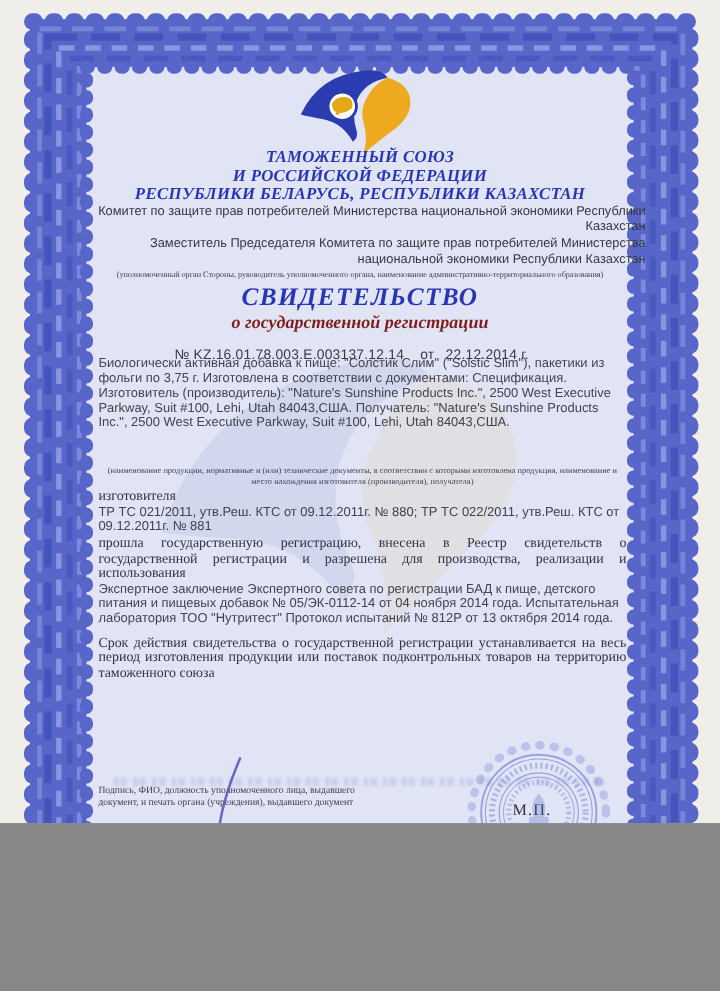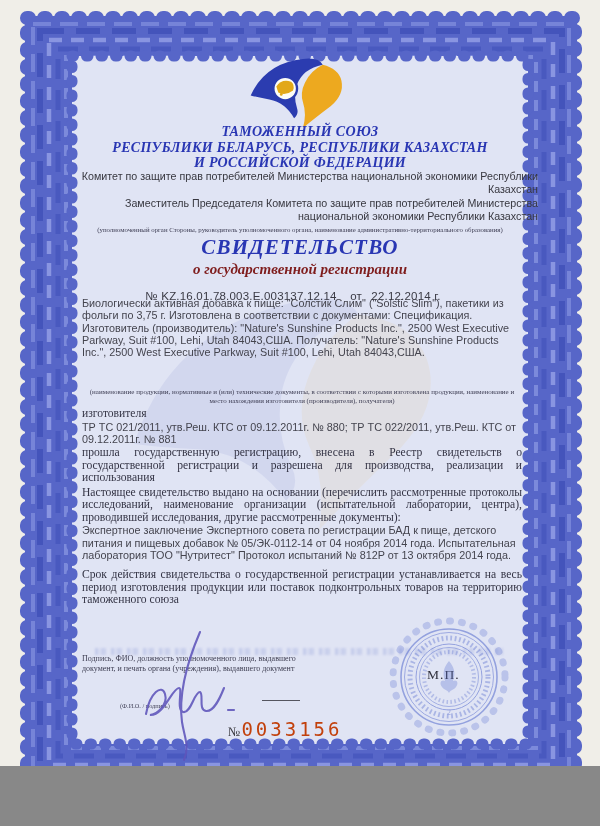--- a/index.html
+++ b/index.html
@@ -1,17 +1,17 @@
 <!DOCTYPE html>
 <html><head>
 <meta charset="utf-8">
 <style>
   html,body{margin:0;padding:0;background:#888;}
   .page{
-    position:relative;width:600px;height:766px;background:#f0eee8;overflow:hidden;
+    position:relative;width:600px;height:686px;background:#f0eee8;overflow:hidden;
     font-family:"Liberation Serif",serif;
   }
   .frame-svg,.abs{position:absolute;left:0;top:0;}
   
   .emblem{position:absolute;left:242px;top:55px;}
   .watermark{position:absolute;left:105px;top:290px;opacity:0.07;transform:rotate(-7deg);}
   .org{
     position:absolute;left:73px;right:73px;top:124px;text-align:center;
     font:italic 700 14px/15.5px "Liberation Serif",serif;color:#2936b3;letter-spacing:.3px;
   }
@@ -114,22 +114,22 @@
   <svg class="emblem" width="116" height="74" viewBox="0 0 110 75">
     <path d="M5,41 Q20,8 58,4 Q74,2 78,10 Q58,14 52,30 Q48,42 52,54 Q54,60 49,64 Q40,48 24,45 Q12,43 5,41 Z" fill="#2b3cb0"></path>
     <path d="M78,10 Q94,14 97,26 Q100,40 86,52 Q70,64 58,74 Q62,60 58,48 Q55,38 60,28 Q66,16 78,10 Z" fill="#eda91f"></path>
     <circle cx="40" cy="34" r="12" fill="#fdfdf6" stroke="#2b3cb0" stroke-width="2.4"></circle>
     <path d="M31,32 Q36,24 46,27 Q50,30 48,36 Q40,42 33,38 Z" fill="#e2a818"></path>
     <circle cx="36" cy="40" r="1.4" fill="#e2a818"></circle>
   </svg>
 
   <div class="org">
     <div>ТАМОЖЕННЫЙ СОЮЗ</div>
+    <div>И РОССИЙСКОЙ ФЕДЕРАЦИИ</div>
     <div>РЕСПУБЛИКИ БЕЛАРУСЬ, РЕСПУБЛИКИ КАЗАХСТАН</div>
-    <div>И РОССИЙСКОЙ ФЕДЕРАЦИИ</div>
   </div>
 
   <div class="committee">
     <div>Комитет по защите прав потребителей Министерства национальной экономики Республики Казахстан</div>
     <div>Заместитель Председателя Комитета по защите прав потребителей Министерства национальной экономики Республики Казахстан</div>
   </div>
 
   <div class="auth-caption">(уполномоченный орган Стороны, руководитель уполномоченного органа, наименование административно-территориального образования)</div>
 
   <div class="title-main">СВИДЕТЕЛЬСТВО</div>
@@ -141,21 +141,20 @@
     <span class="reg-from">от</span>
     <span class="reg-date">22.12.2014 г.</span>
   </div>
 
   <div class="body-block">
     <div class="p sans">Биологически активная добавка к пище: "Солстик Слим" ("Solstic Slim"), пакетики из фольги по 3,75 г. Изготовлена в соответствии с документами: Спецификация. Изготовитель (производитель): "Nature's Sunshine Products Inc.", 2500 West Executive Parkway, Suit #100, Lehi, Utah 84043,США.  Получатель: "Nature's Sunshine Products Inc.", 2500 West Executive Parkway, Suit #100, Lehi, Utah 84043,США.</div>
     <div class="p caption">(наименование продукции, нормативные и (или) технические документы, в соответствии с которыми изготовлена продукция, наименование и место нахождения изготовителя (производителя), получателя)</div>
     <div class="p serif conform-label">изготовителя</div>
     <div class="p sans">ТР ТС 021/2011, утв.Реш. КТС от 09.12.2011г. № 880; ТР ТС 022/2011, утв.Реш. КТС от 09.12.2011г. № 881</div>
     <div class="p serif jp mt2">прошла государственную регистрацию, внесена в Реестр свидетельств о государственной регистрации и разрешена для производства, реализации и использования</div>
-    <div class="p serif jp mt2">Настоящее свидетельство выдано на основании (перечислить рассмотренные протоколы исследований, наименование организации  (испытательной лаборатории, центра), проводившей исследования, другие рассмотренные документы):</div>
     <div class="p sans">Экспертное заключение Экспертного совета по регистрации БАД к пище, детского питания и пищевых добавок № 05/ЭК-0112-14 от 04 ноября 2014 года. Испытательная лаборатория ТОО "Нутритест" Протокол испытаний № 812Р от 13 октября 2014 года.</div>
     <div class="p serif jp validity">Срок действия свидетельства о государственной регистрации устанавливается на весь период изготовления продукции или поставок подконтрольных товаров на территорию таможенного союза</div>
   </div>
 
   <div class="ghost"></div>
 
   <div class="sig-caption">Подпись, ФИО,  должность уполномоченного лица, выдавшего документ, и печать органа (учреждения), выдавшего документ</div>
   <div class="sig-line2"></div>
   <div class="sig-fio">(Ф.И.О. / подпись)</div>
 

